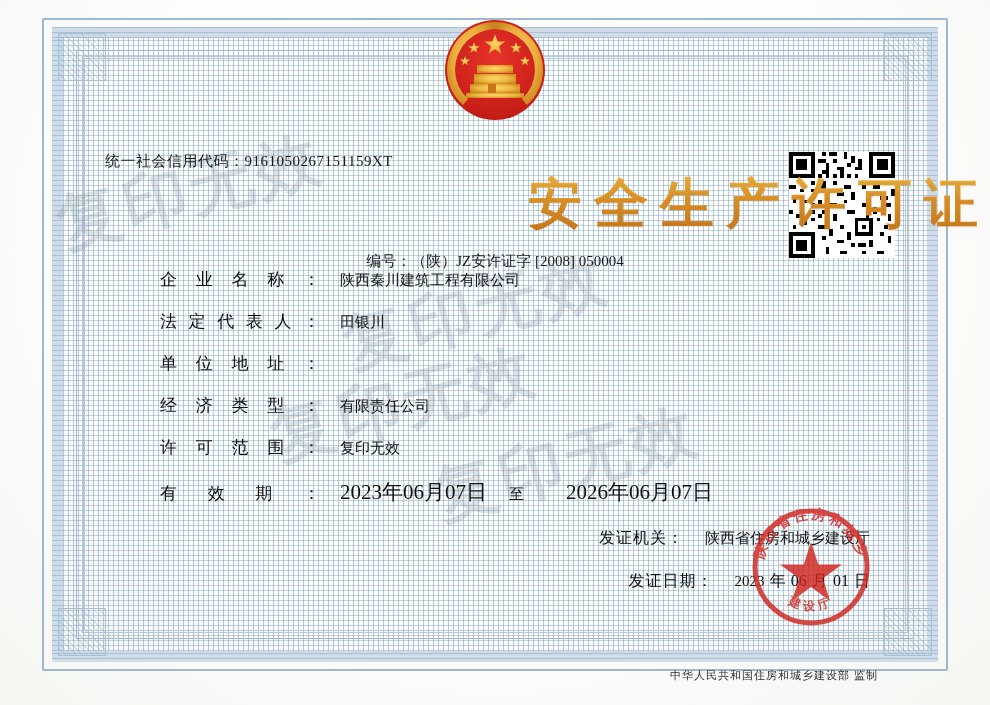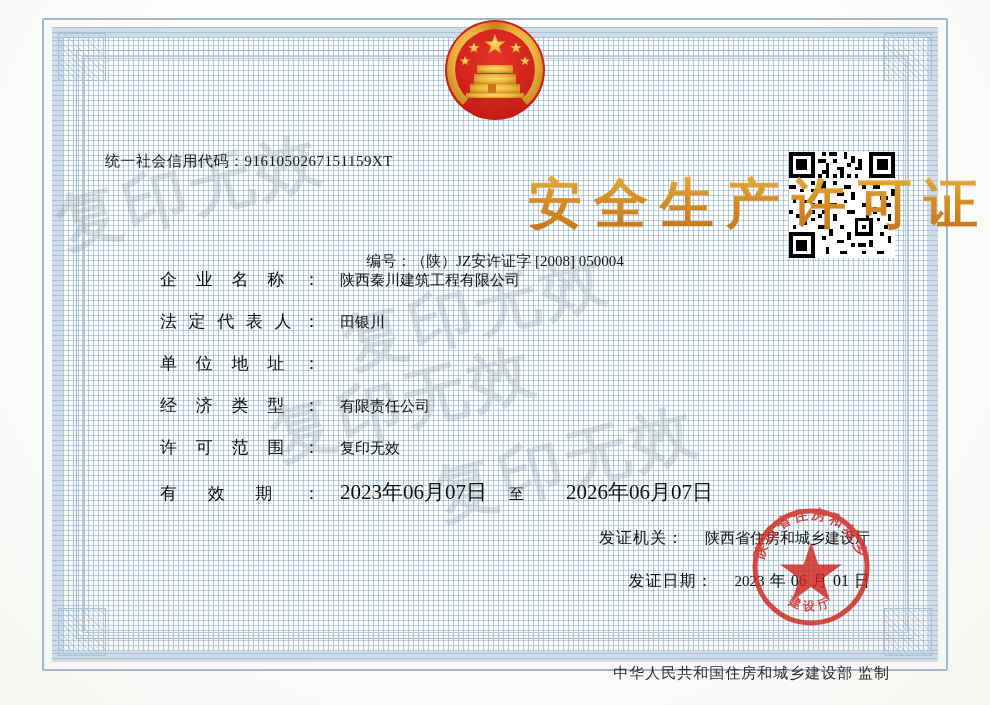--- a/index.html
+++ b/index.html
@@ -163,23 +163,23 @@
   .dnum{font-family:"Liberation Serif", serif;}
 
   
   .seal{
     position:absolute;right:112px;top:500px;
     width:134px;height:134px;z-index:7;
     opacity:.82;
   }
 
   .footer{
-    position:absolute;right:100px;bottom:22px;
-    font-family:Liberation Serif, serif;
-    font-size:15px;color:#2b2b2b;
+    position:absolute;right:112px;bottom:22px;
+    font-family:Liberation Sans, sans-serif;
+    font-size:11px;color:#2b2b2b;
     letter-spacing:1px;
   }
 </style>
 </head>
 <body>
 
 <div class="cert">
 
   <div class="frame-outer"></div>
   <div class="frame-guilloche"></div>

